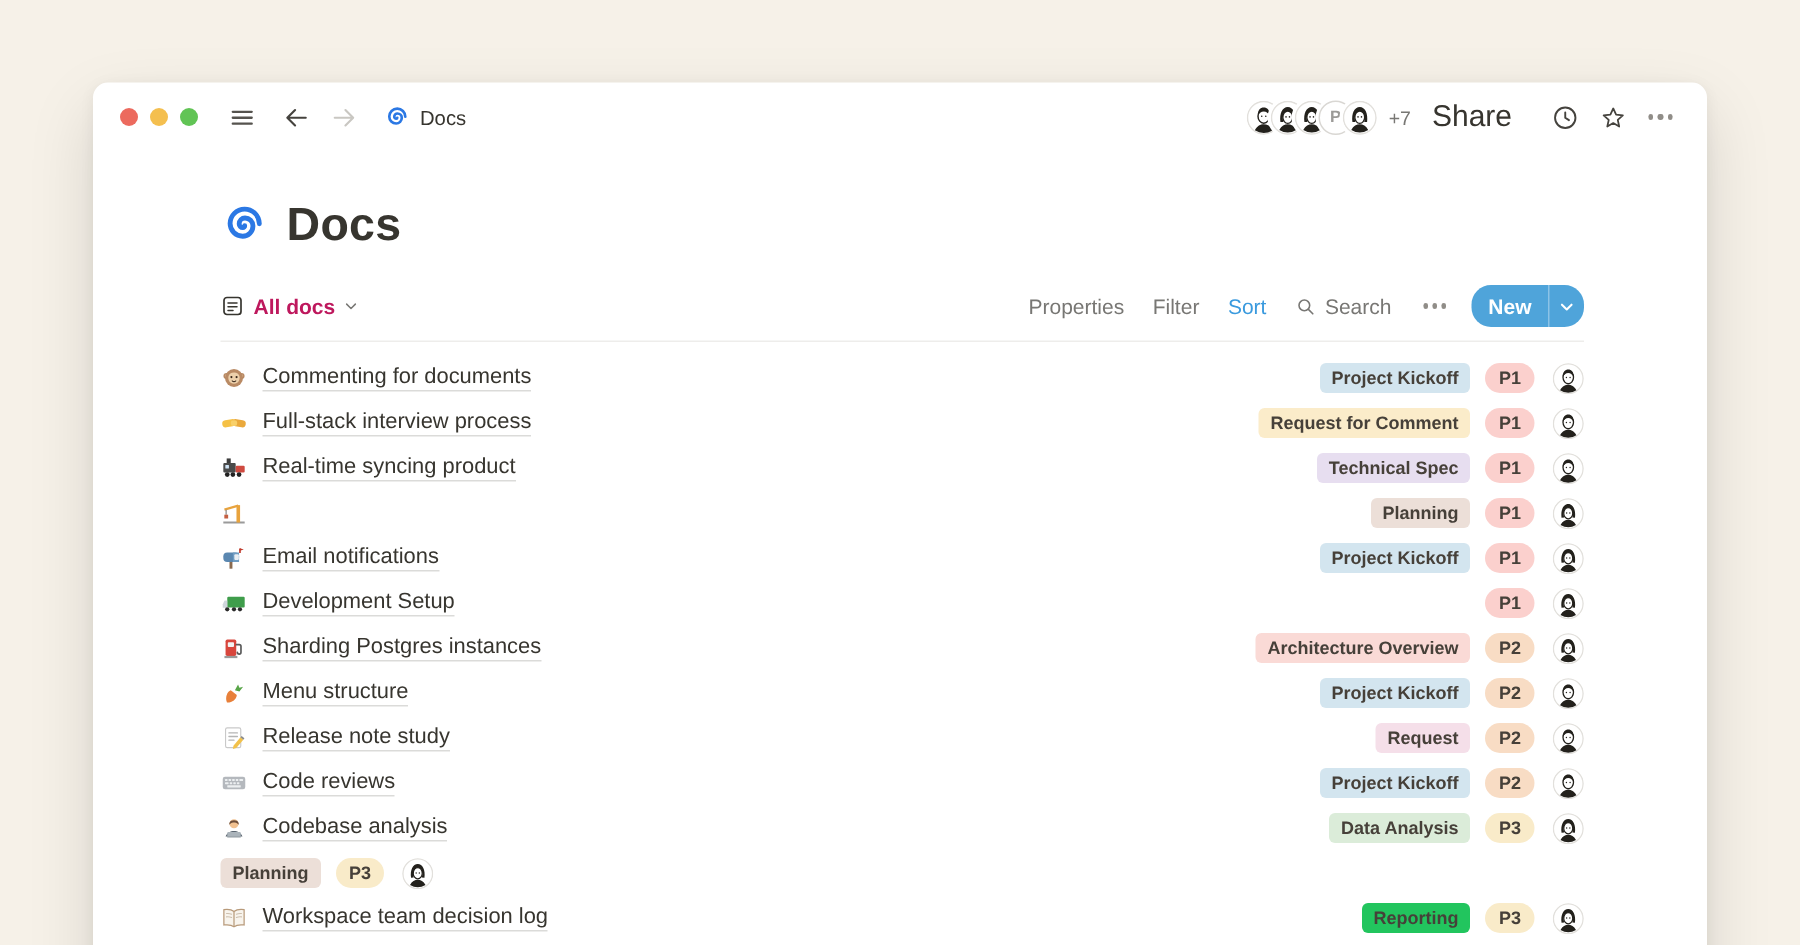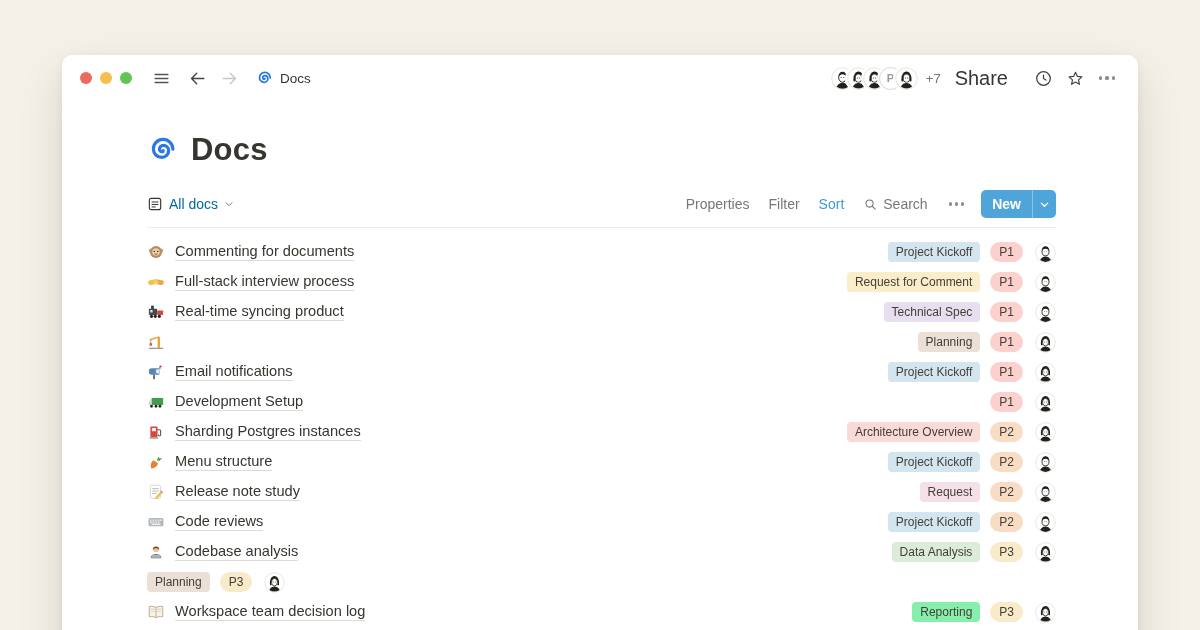--- a/index.html
+++ b/index.html
@@ -53,21 +53,21 @@
   .page-emoji { width: 31px; height: 31px; display: inline-flex; }
   .page-emoji svg { width: 100%; height: 100%; }
   .page-title { font-size: 31px; font-weight: 700; letter-spacing: .2px; color: #37352f; }
   .toolbar {
     margin-top: 22px; display: flex; align-items: center; justify-content: space-between;
     padding-bottom: 9px; border-bottom: 1px solid #eeedeb;
   }
   .view-switcher { display: flex; align-items: center; gap: 6px; cursor: pointer; }
   .view-switcher .vs-icon { width: 16px; height: 16px; display: inline-flex; }
   .view-switcher .vs-icon svg { width: 100%; height: 100%; }
-  .view-label { font-size: 14px; font-weight: 400; color: #0369a1; }
+  .view-label { font-size: 14px; font-weight: 700; color: #be185d; }
   .chev { width: 10px; height: 10px; display: inline-flex; }
   .chev svg { width: 100%; height: 100%; }
   .toolbar-actions { display: flex; align-items: center; gap: 19px; }
   .ta-item { font-size: 14px; color: #787774; cursor: pointer; display: flex; align-items: center; gap: 5px; }
   .ta-item.active { color: #3a9ade; }
   .ta-item svg { width: 15px; height: 15px; }
   .dots { display: inline-flex; gap: 3px; align-items: center; cursor: pointer; padding: 0 2px; }
   .dots i { width: 3.2px; height: 3.2px; border-radius: 50%; background: #908d88; display: inline-block; }
   .new-btn {
     display: flex; align-items: stretch; border-radius: 5px; overflow: hidden;
@@ -83,21 +83,21 @@
   .row-left { display: flex; align-items: center; gap: 10px; min-width: 0; }
   .row-icon { width: 18px; height: 18px; display: inline-flex; flex: none; }
   .row-icon svg { width: 100%; height: 100%; }
   .row-title {
     font-size: 14.6px; font-weight: 500; color: #37352f;
     border-bottom: 1px solid rgba(55,53,47,.18); padding-bottom: 1px; white-space: nowrap;
   }
   .row-right { display: flex; align-items: center; flex: none; }
   .tag, .priority {
     font-size: 12px; color: #464039; line-height: 20px; height: 20px;
-    padding: 0 8px; border-radius: 4px; white-space: nowrap;
+    padding: 0 8px; border-radius: 4px; white-space: nowrap; font-weight: bold;
   }
   .priority { margin-left: 10px; padding: 0 9px; border-radius: 10px; }
   .row-avatar { width: 21px; height: 21px; border-radius: 50%; margin-left: 12px; display: inline-flex; overflow: hidden; }
   .row-avatar svg { width: 100%; height: 100%; }
 </style>
 </head>
 <body>
 
 <div class="window">
 
@@ -228,21 +228,21 @@
               <circle cx="10.5" cy="10.5" r="5.7" stroke="#787774" stroke-width="1.7" fill="none"></circle>
               <path d="M14.8 14.8 19.5 19.5" stroke="#787774" stroke-width="1.7" stroke-linecap="round"></path>
             </svg>
           <span>Search</span>
         </span>
         <span class="dots">
             <i></i>
             <i></i>
             <i></i>
           </span>
-        <span class="new-btn" style="background: rgb(79, 164, 218);">
+        <span class="new-btn" style="background: rgb(79, 164, 218); border-radius: 13px;">
           <span class="nb-label">New</span>
           <span class="nb-caret">
             <svg viewBox="0 0 24 24">
                 <path d="M5 9l7 7 7-7" stroke="#ffffff" stroke-width="3" fill="none" stroke-linecap="round" stroke-linejoin="round"></path>
               </svg>
           </span>
         </span>
       </div>
     </div>
 
@@ -583,21 +583,21 @@
       <span class="row-icon">
               <svg viewBox="0 0 24 24" xmlns="http://www.w3.org/2000/svg">
                 <path d="M12 6.2C10 4.6 7 4.1 3 4.6v13.6c4-.5 7 0 9 1.6 2-1.6 5-2.1 9-1.6V4.6c-4-.5-7 0-9 1.6z" fill="#f8f4ed" stroke="#b89a7a" stroke-width="1.1"></path>
                 <path d="M12 6.2v13.6" stroke="#b89a7a" stroke-width="1.1"></path>
                 <path d="M5.3 8c1.7-.2 3.2 0 4.6.6M5.3 11c1.7-.2 3.2 0 4.6.6M14.1 8.6c1.4-.6 2.9-.8 4.6-.6M14.1 11.6c1.4-.6 2.9-.8 4.6-.6" stroke="#cdbfae" stroke-width=".9" fill="none" stroke-linecap="round"></path>
               </svg>
             </span>
       <span class="row-title">Workspace team decision log</span>
     </div>
     <div class="row-right">
-      <span class="tag" style="background: #86efac;">Reporting</span>
+      <span class="tag" style="background: #22c55e;">Reporting</span>
       <span class="priority" style="background: rgb(249, 235, 201);">P3</span>
       <span class="row-avatar">
               <svg viewBox="0 0 24 24" xmlns="http://www.w3.org/2000/svg">
                 <circle cx="12" cy="12" r="11.3" fill="#fff" stroke="#e2e0dc" stroke-width="1"></circle>
                 <path d="M6.1 20.5c1.5-2.8 3.7-3.9 5.9-3.9s4.4 1.1 5.9 3.9a11.3 11.3 0 0 1-11.8 0z" fill="#23211c"></path>
                 <path d="M6.9 15C6.1 9.2 8.3 4.6 12 4.6S17.9 9.2 17.1 15l-2-.1c.6-2 .4-3.8-.4-5.3-1.6 1.1-3.8 1.1-5.4 0-.8 1.5-1 3.3-.4 5.3z" fill="#23211c"></path>
                 <ellipse cx="12" cy="11.6" rx="3.4" ry="4.3" fill="#fff" stroke="#23211c" stroke-width=".9"></ellipse>
                 <circle cx="10.8" cy="11.4" r=".55" fill="#23211c"></circle>
                 <circle cx="13.2" cy="11.4" r=".55" fill="#23211c"></circle>
               </svg>

